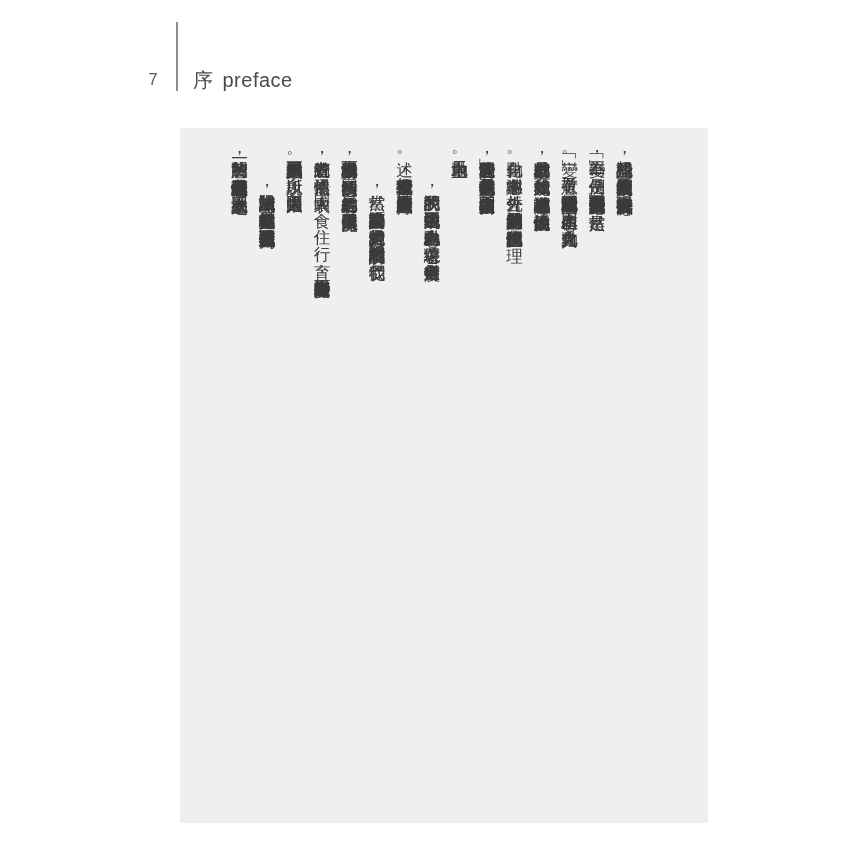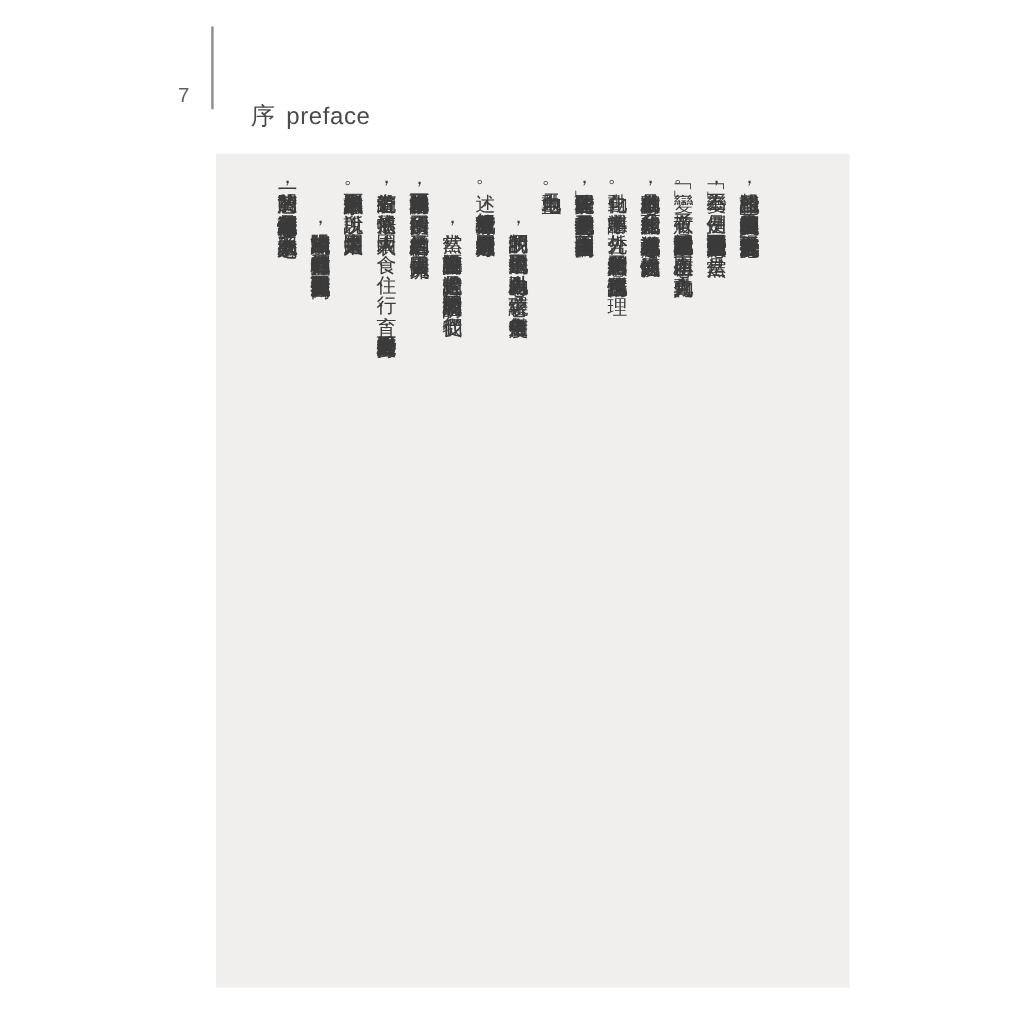--- a/index.html
+++ b/index.html
@@ -26,21 +26,21 @@
     width:24px; text-align:center;
     font-size:17px; color:var(--page-number);
   }
   .rule{
     position:absolute; left:176px; top:22px;
     width:2px; height:69px;
     background:var(--rule);
   }
   .ptitle{
     position:absolute; left:193px; top:67px;
-    margin:16px; font-weight:400;
+    margin:0; font-weight:400;
     font-size:20px; color:var(--header-text);
     letter-spacing:0.5px;
     white-space:nowrap;
   }
   .ptitle .cjk{ margin-right:9px; font-family:"Liberation Sans","DejaVu Sans",sans-serif; }
 
   
   .panel{
     position:absolute; left:180px; top:128px;
     width:528px; height:695px;

